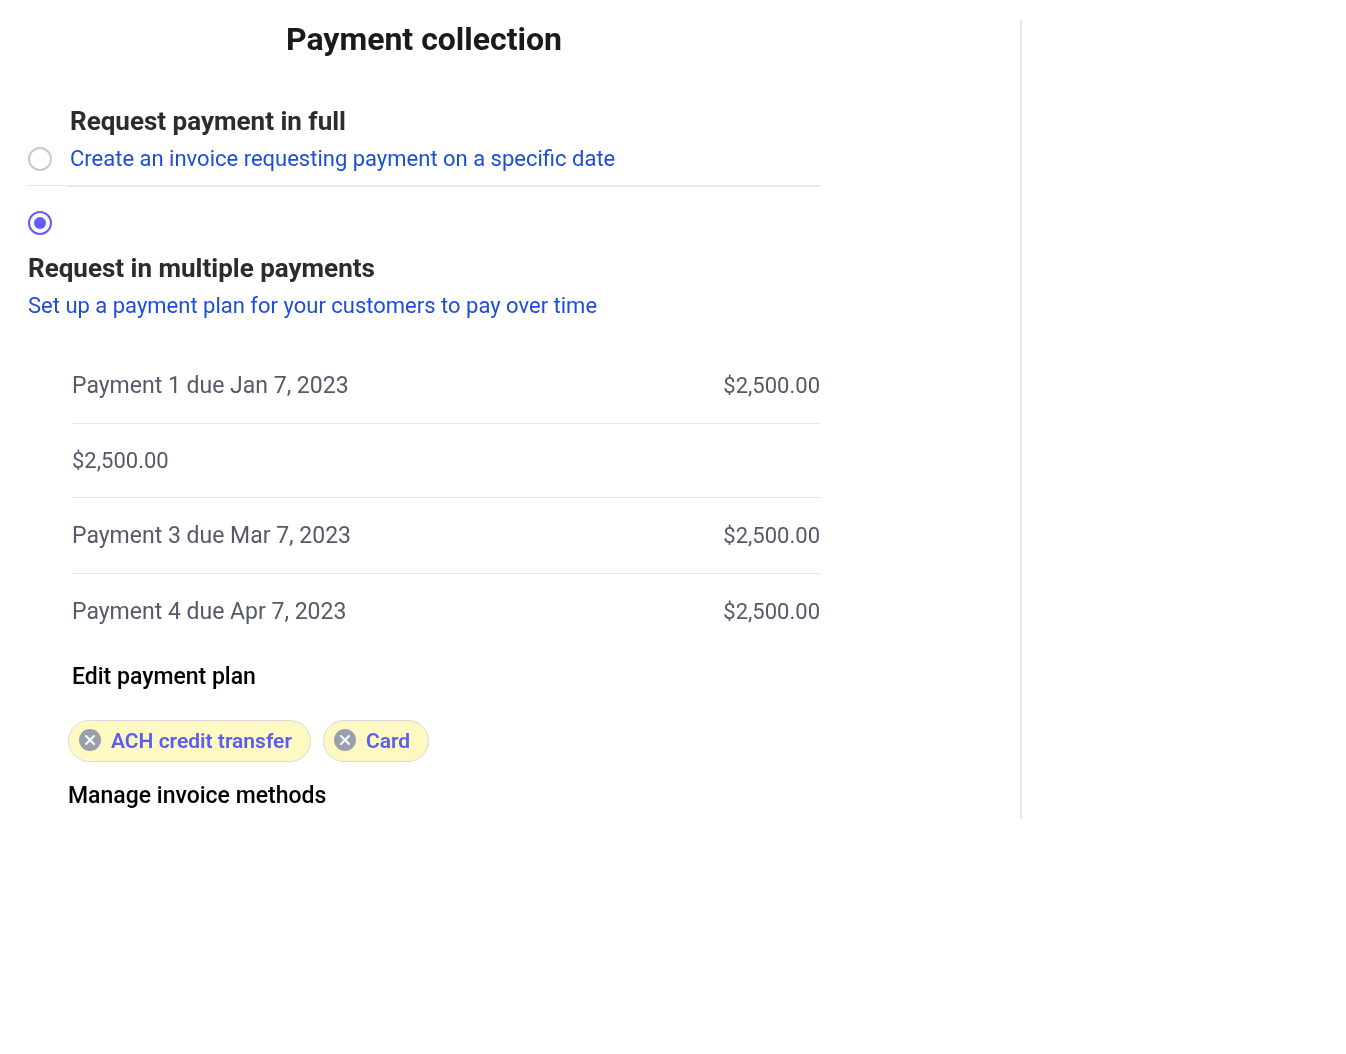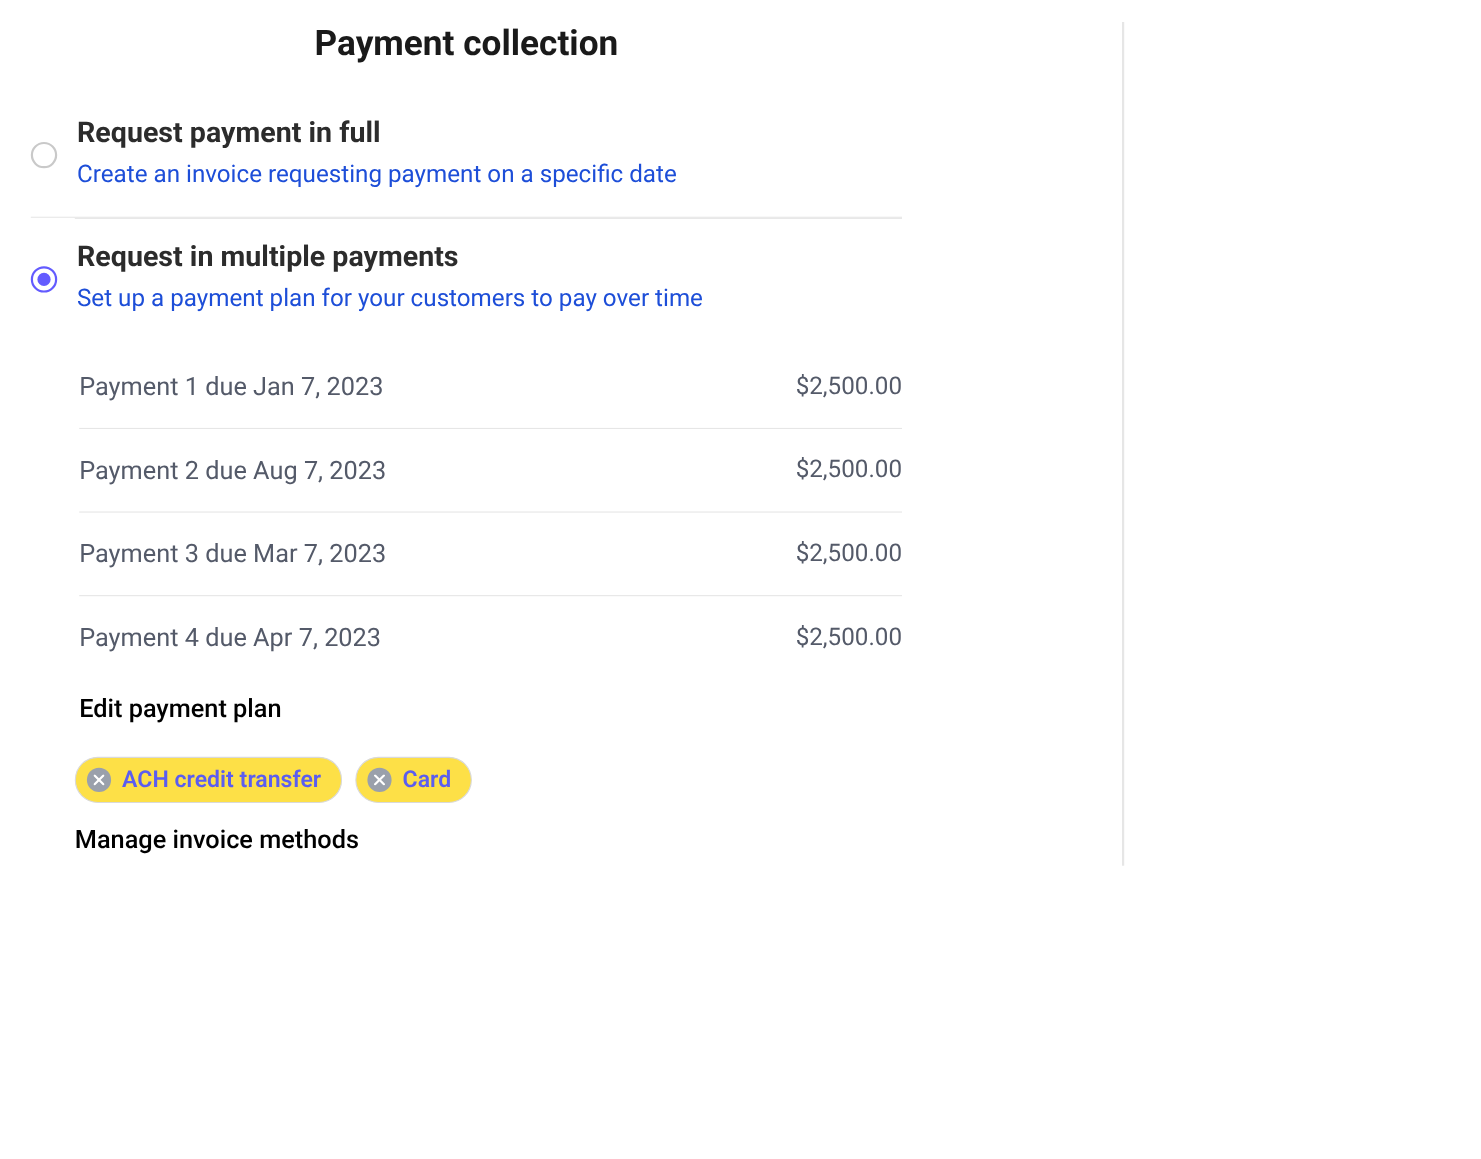--- a/index.html
+++ b/index.html
@@ -21,36 +21,37 @@
     }
     .section-title {
       font-size: 32px;
       font-weight: 700;
       color: #1a1a1a;
       margin-bottom: 30px;
       text-align: center;
     }
     .radio-option {
       display: flex;
-      align-items: center;
+      align-items: flex-end;
       gap: 18px;
-      padding: 18px 0 26px 0;
+      padding: 18px 0 14px 0;
     }
     .radio-option.bordered {
       border-bottom: 1px solid #e6e6e6;
       margin-left: 40px;
       padding-left: 0;
     }
     .radio-block {
       padding-bottom: 10px;
     }
     .radio-row {
       display: flex;
-      align-items: center;
+      align-items: flex-start;
       gap: 18px;
+      flex-direction: column;
     }
     .radio {
       width: 24px;
       height: 24px;
       border: 2px solid #c9c9c9;
       border-radius: 50%;
       flex-shrink: 0;
       margin-top: 4px;
       cursor: pointer;
       position: relative;
@@ -125,27 +126,26 @@
       margin-bottom: 30px;
     }
     .chips-row {
       margin-left: 40px;
       display: flex;
       gap: 12px;
       margin-bottom: 20px;
     }
     .chip {
       display: inline-flex;
-      align-items: center;
       gap: 10px;
       border: 1.5px solid #d9d9d9;
       border-radius: 24px;
       padding: 8px 18px 8px 10px;
       cursor: pointer;
-      background: #fde047;
+      background: #fef9c3;
     }
     .chip-remove {
       width: 22px;
       height: 22px;
       background: #9aa0ab;
       border-radius: 50%;
       display: inline-flex;
       align-items: center;
       justify-content: center;
       flex-shrink: 0;
@@ -187,21 +187,20 @@
         <div class="option-desc">Set up a payment plan for your customers to pay over time</div>
       </div>
     </div>
 
     <div class="payments-list">
       <div class="payment-row">
         <span class="payment-label">Payment 1 due Jan 7, 2023</span>
         <span class="payment-amount">$2,500.00</span>
       </div>
       <div class="payment-row">
-        <span class="payment-label">Payment 2 due Aug 7, 2023</span>
         <span class="payment-amount">$2,500.00</span>
       </div>
       <div class="payment-row">
         <span class="payment-label">Payment 3 due Mar 7, 2023</span>
         <span class="payment-amount">$2,500.00</span>
       </div>
       <div class="payment-row">
         <span class="payment-label">Payment 4 due Apr 7, 2023</span>
         <span class="payment-amount">$2,500.00</span>
       </div>

